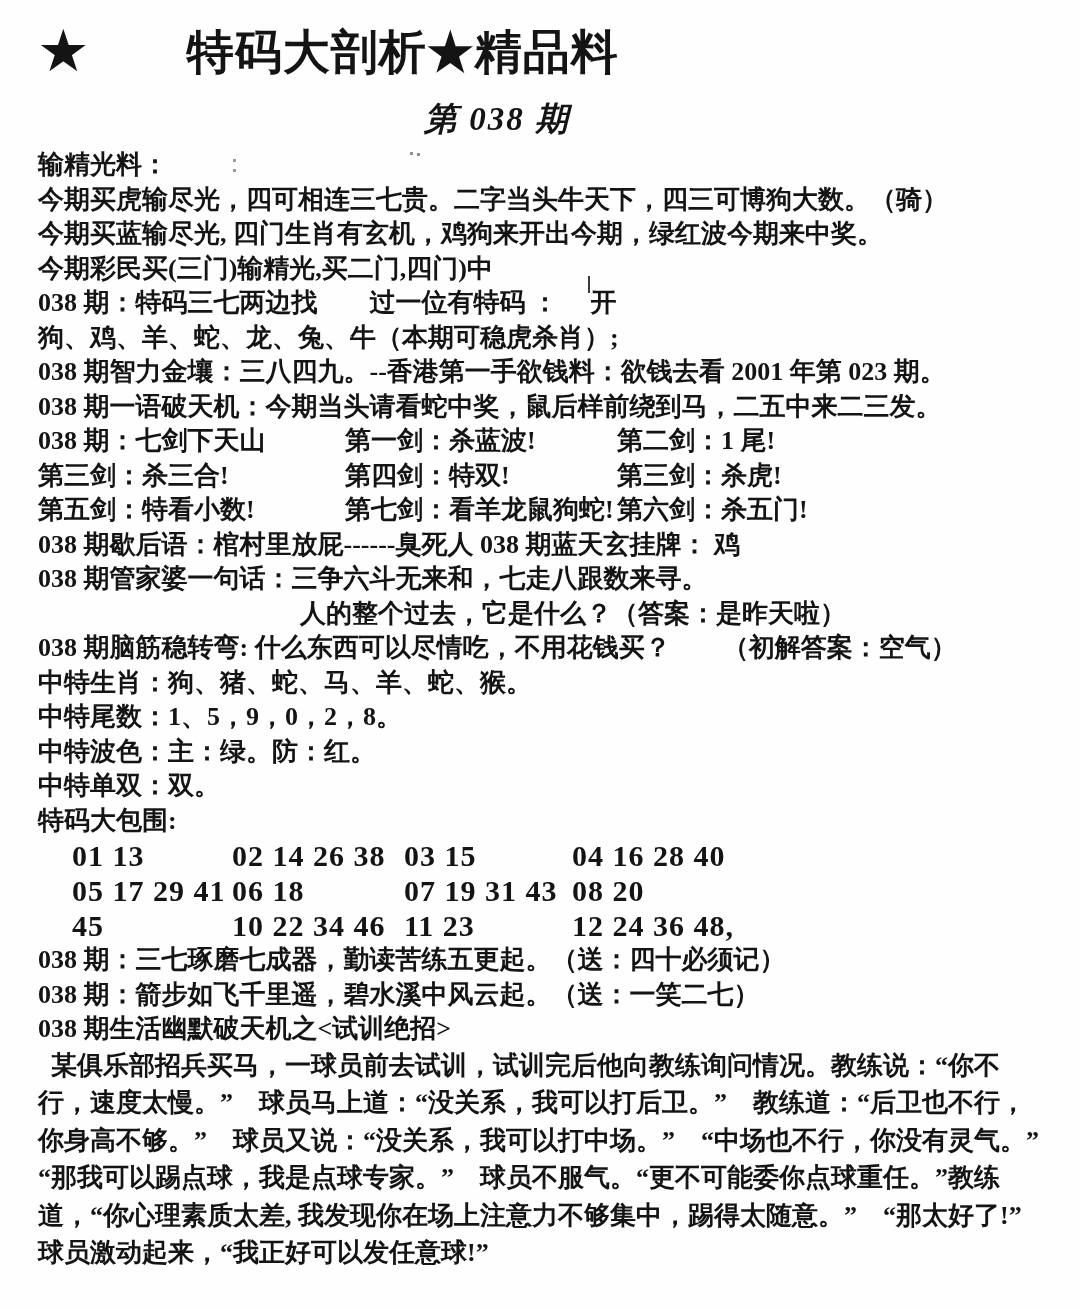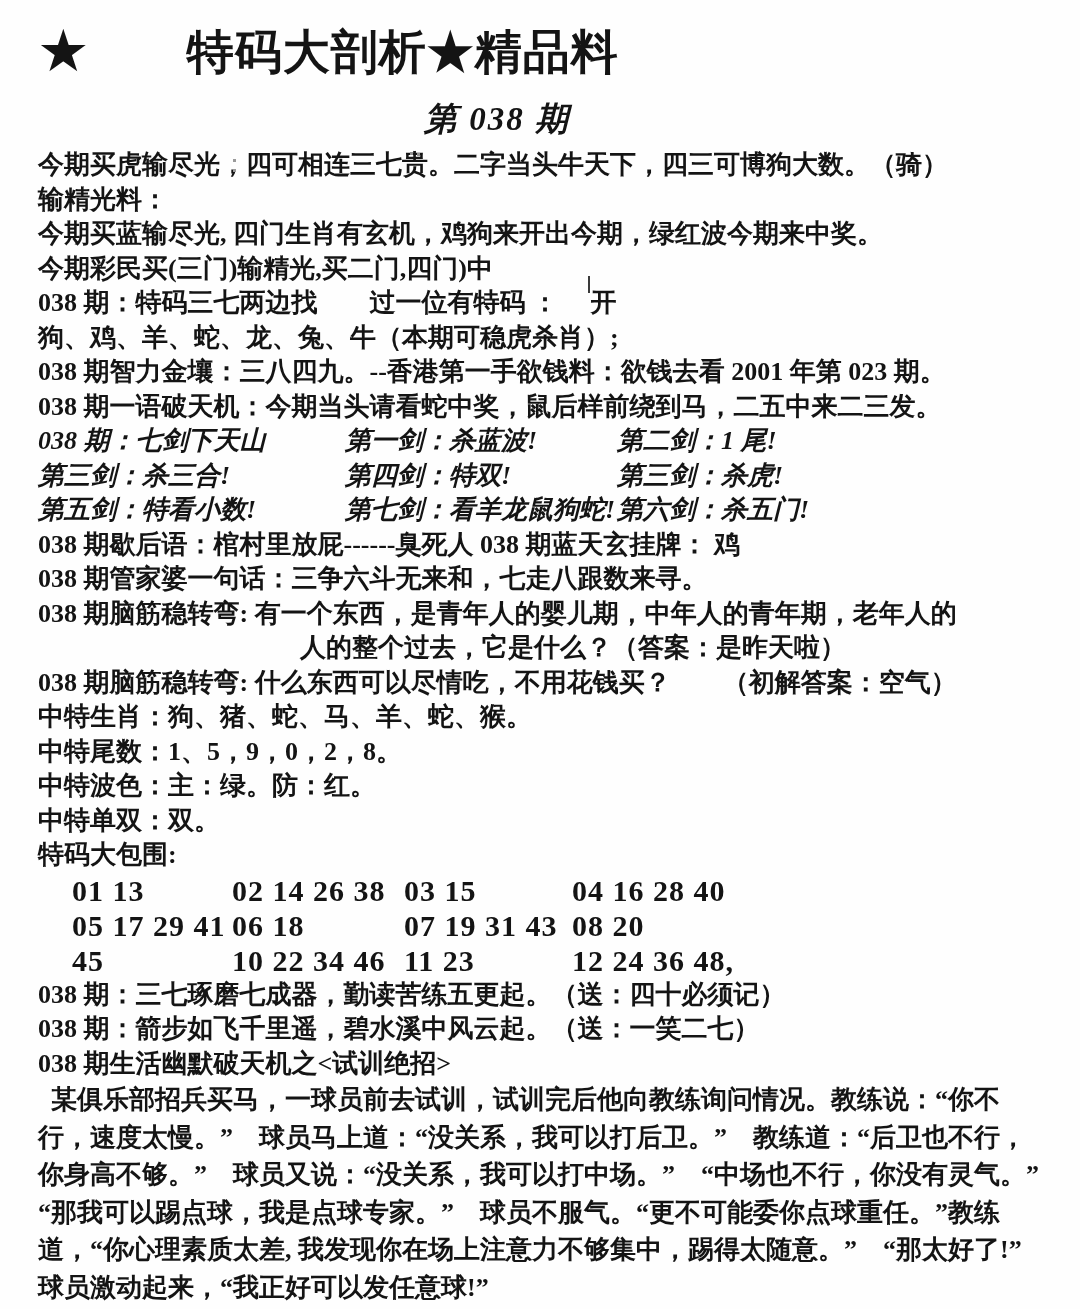--- a/index.html
+++ b/index.html
@@ -33,21 +33,20 @@
   .content { margin-left: 38px; margin-top: 8px; }
   .line {
     font-size: 26px;
     line-height: 34.5px;
     white-space: pre;
   }
   .indented { margin-left: 262px; font-family: Liberation Serif, serif; }
   .sword-row {
     display: grid;
     grid-template-columns: 307px 272px auto;
-    font-style: italic;
   }
   .sword-row > div { font-size: 26px; line-height: 34.5px; white-space: pre; }
   .num-rows { margin-left: 34px; }
   .num-row {
     display: grid;
     grid-template-columns: 160px 172px 168px auto;
   }
   .num-row > div { font-size: 30px; line-height: 35px; letter-spacing: 1px; white-space: pre; }
   .joke-line {
     font-size: 26px;
@@ -82,23 +81,23 @@
 <div class="page">
 
   <div class="title-row">
     <span class="star">★</span>
     <span class="title">特码大剖析★精品料</span>
   </div>
   <div class="issue">第 038 期</div>
 
   <div class="content">
 
+    <div class="line">输精光料：</div>
+
     <div class="line">今期买虎输尽光，四可相连三七贵。二字当头牛天下，四三可博狗大数。（骑）</div>
-
-    <div class="line">输精光料：</div>
     <div class="line">今期买蓝输尽光, 四门生肖有玄机，鸡狗来开出今期，绿红波今期来中奖。</div>
     <div class="line">今期彩民买(三门)输精光,买二门,四门)中</div>
     <div class="line">038 期：特码三七两边找　　过一位有特码 ：　 开</div>
     <div class="line">狗、鸡、羊、蛇、龙、兔、牛（本期可稳虎杀肖）;</div>
     <div class="line">038 期智力金壤：三八四九。--香港第一手欲钱料：欲钱去看 2001 年第 023 期。</div>
     <div class="line">038 期一语破天机：今期当头请看蛇中奖，鼠后样前绕到马，二五中来二三发。</div>
 
     <div class="sword-row">
       <div>038 期：七剑下天山</div>
       <div>第一剑：杀蓝波!</div>
@@ -110,21 +109,20 @@
       <div>第三剑：杀虎!</div>
     </div>
     <div class="sword-row">
       <div>第五剑：特看小数!</div>
       <div>第七剑：看羊龙鼠狗蛇!</div>
       <div>第六剑：杀五门!</div>
     </div>
 
     <div class="line">038 期歇后语：棺村里放屁------臭死人 038 期蓝天玄挂牌： 鸡</div>
     <div class="line">038 期管家婆一句话：三争六斗无来和，七走八跟数来寻。</div>
-    <div class="line">038 期脑筋稳转弯: 有一个东西，是青年人的婴儿期，中年人的青年期，老年人的</div>
     <div class="line indented">人的整个过去，它是什么？（答案：是昨天啦）</div>
     <div class="line">038 期脑筋稳转弯: 什么东西可以尽情吃，不用花钱买？　　（初解答案：空气）</div>
     <div class="line">中特生肖：狗、猪、蛇、马、羊、蛇、猴。</div>
     <div class="line">中特尾数：1、5，9，0，2，8。</div>
     <div class="line">中特波色：主：绿。防：红。</div>
     <div class="line">中特单双：双。</div>
     <div class="line">特码大包围:</div>
 
     <div class="num-rows">
       <div class="num-row">

